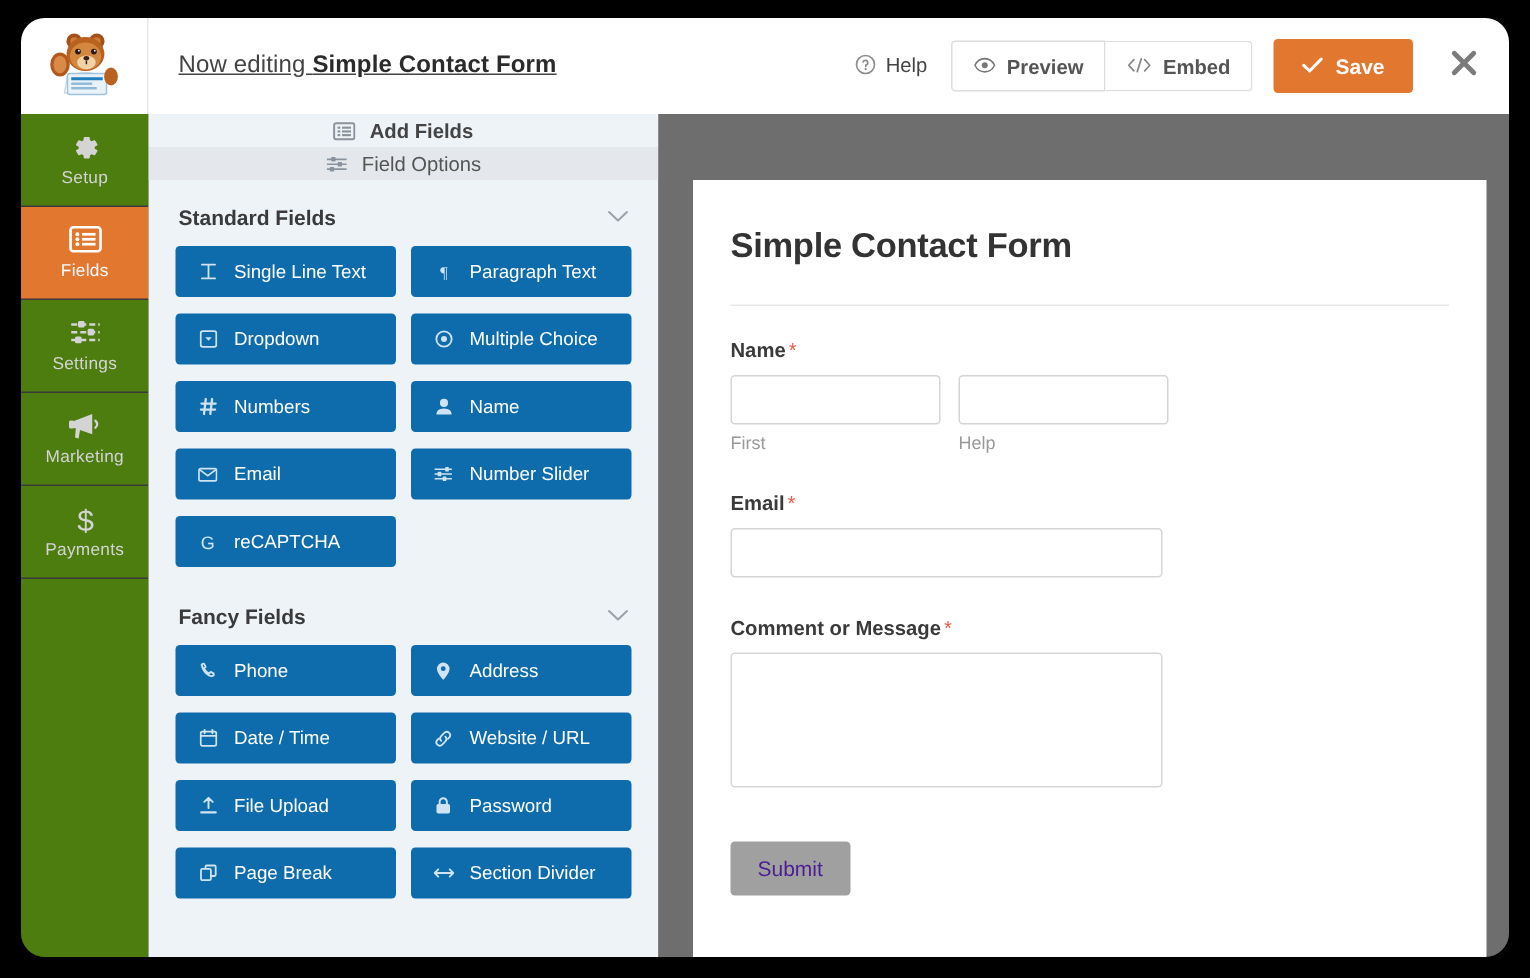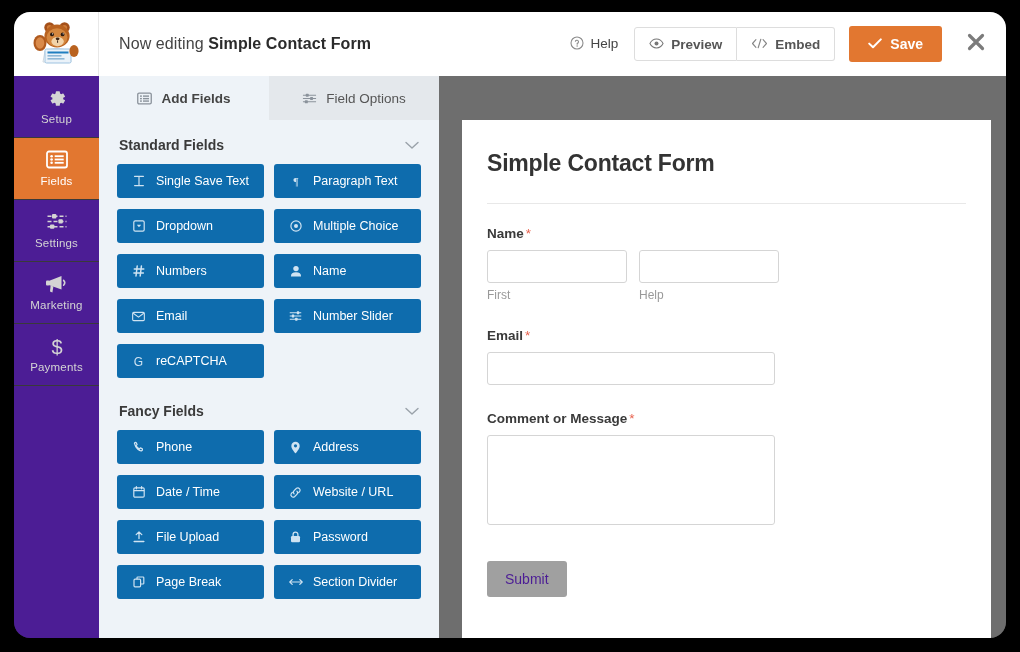--- a/index.html
+++ b/index.html
@@ -32,20 +32,21 @@
     display: flex; align-items: center; justify-content: center;
     border-right: 1px solid #e8e8e8;
     flex: 0 0 85px;
   }
   #header-title {
     flex: 1 1 auto;
     padding-left: 20px;
     font-size: 16px;
     color: #444444;
     letter-spacing: .1px;
+    text-decoration: underline;
   }
   #header-title b { font-weight: 700; color: #2b2b2b; }
   #header-actions {
     display: flex; align-items: center;
     gap: 0; padding-right: 14px;
   }
   .hdr-help {
     display: flex; align-items: flex-start; gap: 6px;
     font-size: 13.5px; color: #444; margin-right: 16px;
     cursor: pointer;
@@ -72,21 +73,21 @@
   #close-x {
     margin-left: 24px; margin-right: 6px;
     color: #777777; font-size: 22px; font-weight: 700;
     cursor: pointer; line-height: 1;
   }
 
   
   #sidebar {
     position: absolute; left: 0; top: 64px;
     width: 85px; height: 562px;
-    background: #4c1d95;
+    background: #4d7c0f;
   }
   .side-item {
     height: 62px; width: 85px;
     display: flex; flex-direction: column;
     align-items: center; justify-content: center;
     gap: 5px;
     color: #d4d4d4;
     border-bottom: 1px solid #3a3a3a;
     cursor: pointer;
   }
@@ -95,21 +96,21 @@
   .side-ico { display: block; height: 20px; }
   .side-ico svg { display: block; }
 
   
   #panel {
     position: absolute; left: 85px; top: 64px;
     width: 340px; height: 562px;
     background: #eef3f8;
     overflow: hidden;
   }
-  #tabs { display: flex; height: 44px; width: 340px; }
+  #tabs { display: flex; height: 44px; width: 340px; flex-direction: column; }
   .tab {
     flex: 1 1 50%;
     display: flex; align-items: center; justify-content: center;
     gap: 9px;
     font-size: 13.5px; font-weight: 700; color: #444444;
     cursor: pointer;
   }
   .tab.active { background: #eef3f8; }
   .tab.inactive { background: #e4e8ec; color: #555; font-weight: 400; }
   .tab .tico { display: flex; align-items: center; color: #8a929b; }
@@ -400,21 +401,21 @@
     </div>
 
     <div class="field-grid">
 
       <div class="field-btn">
         <span class="fico">
           <svg width="12" height="12" viewBox="0 0 12 12">
               <path d="M1.6 1.4 H10.4 M6 1.4 V10.6 M1.6 10.6 H10.4" fill="none" stroke="#cfe3f2" stroke-width="1.2" stroke-linecap="round"></path>
             </svg>
         </span>
-        <span>Single Save Text</span>
+        <span>Single Line Text</span>
       </div>
 
       <div class="field-btn">
         <span class="fico">
           <svg width="12" height="12" viewBox="0 0 12 12">
               <text x="6" y="10" font-family="'Liberation Serif', serif" font-size="11" fill="#cfe3f2" text-anchor="middle">¶</text>
             </svg>
         </span>
         <span>Paragraph Text</span>
       </div>

